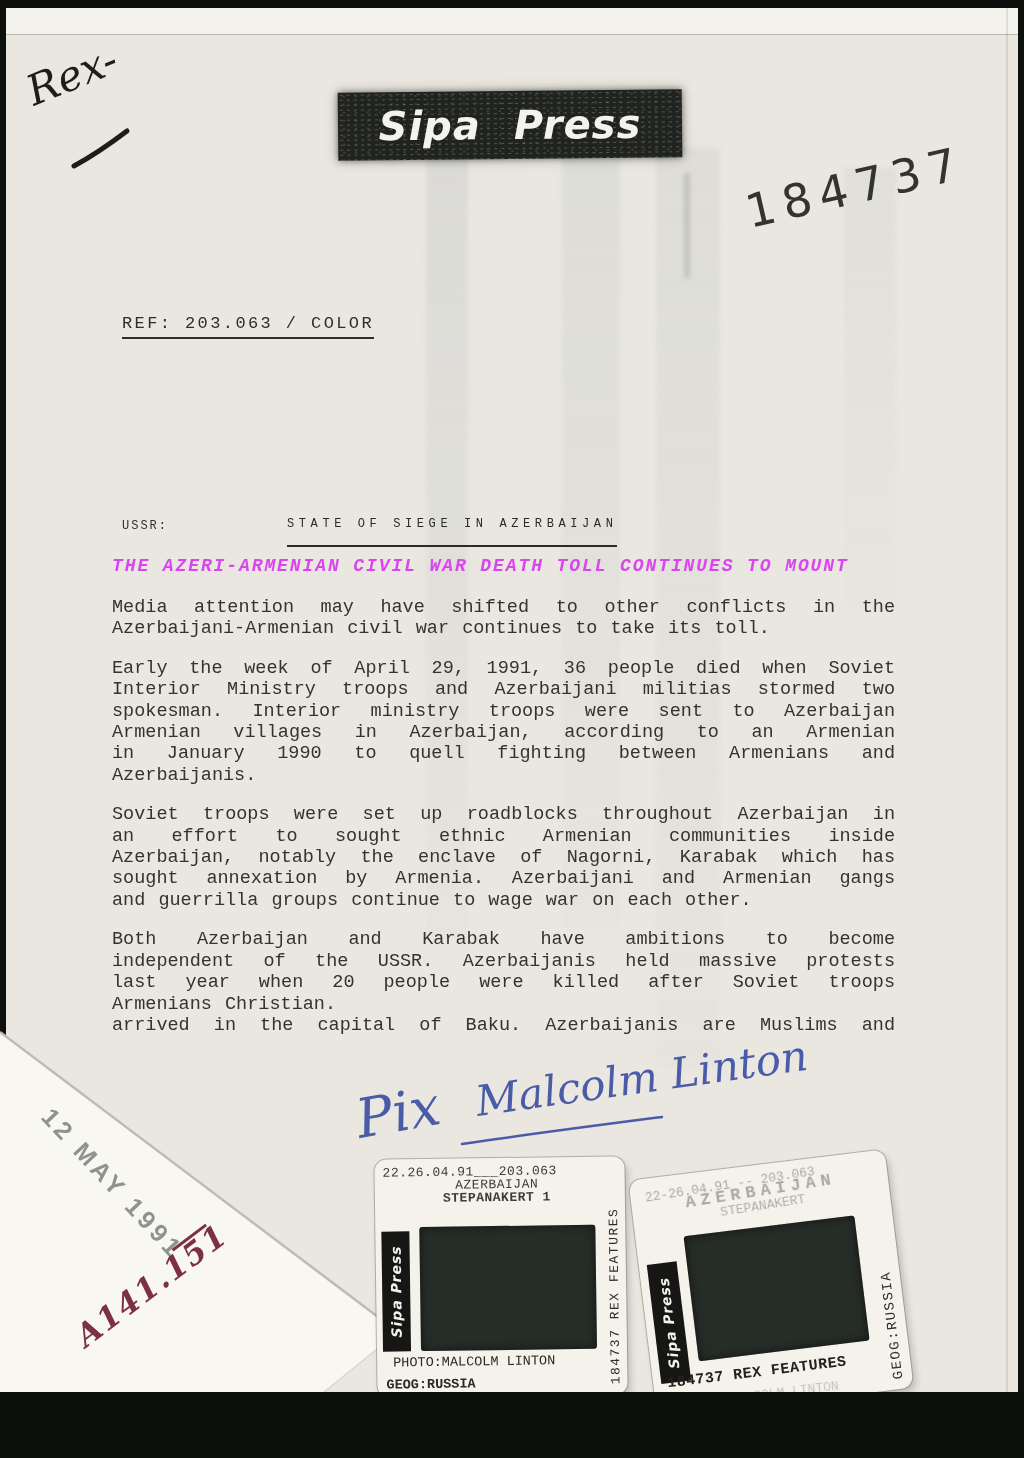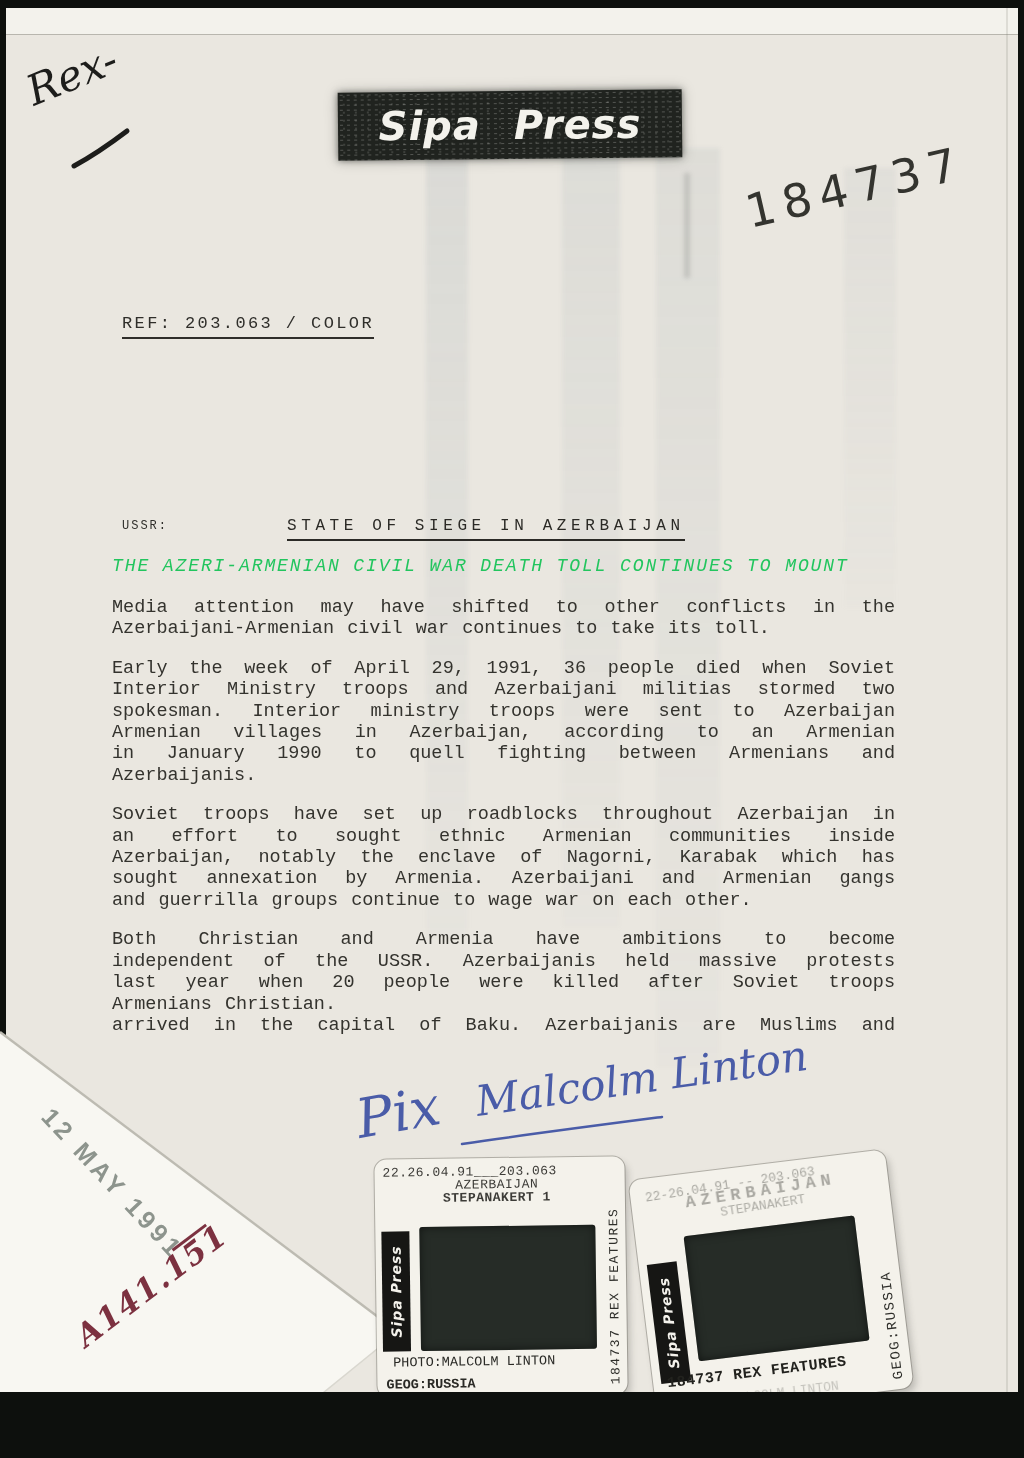--- a/index.html
+++ b/index.html
@@ -18,24 +18,24 @@
                          radial-gradient(rgba(238,238,232,.14) 1px,transparent 1.5px);
         background-size:7px 5px,12px 8px;
         box-shadow:0 0 6px rgba(32,35,31,.55), 0 0 14px rgba(32,35,31,.25);}
   .logo span{font-family:"DejaVu Sans","Liberation Sans",sans-serif;font-weight:bold;font-style:italic;
         font-size:40px;color:#f3f2ec;letter-spacing:1px;word-spacing:18px;text-shadow:0 0 2px #20231f;}
 
   
   .ref{position:absolute;left:122px;top:314px;font-size:17px;letter-spacing:2.4px;color:#2f2e2a;
        border-bottom:2px solid #2f2e2a;padding-bottom:4px;white-space:nowrap;}
   .kicker{position:absolute;left:122px;top:519px;font-size:12px;letter-spacing:2px;color:#2f2e2a;white-space:nowrap;}
-  .headline{position:absolute;left:287px;top:517px;font-size:16px;letter-spacing:4.6px;color:#2b2a26;
-       border-bottom:2px solid #2b2a26;padding-bottom:4px;white-space:nowrap;}
-  .subhead{position:absolute;left:112px;top:556px;font-size:18px;font-style:italic;font-weight:normal;
-       letter-spacing:1.9px;color:#22c55e;white-space:nowrap;}
+  .headline{position:absolute;left:287px;top:517px;font-size:12px;letter-spacing:4.6px;color:#2b2a26;
+       border-bottom:2px solid #2b2a26;padding-bottom:14px;white-space:nowrap;}
+  .subhead{position:absolute;left:112px;top:556px;font-size:18px;font-style:italic;font-weight:bold;
+       letter-spacing:1.9px;color:#d946ef;white-space:nowrap;}
   .bodytext{position:absolute;left:112px;top:597px;width:793px;font-size:18.5px;line-height:21.4px;
        color:#34332e;word-spacing:2px;}
   .para{margin:0 10px 18px 0;}
   .pline{text-align:justify;text-align-last:justify;}
   .pline-last{text-align-last:left;}
 
   
   .mount{position:absolute;width:250px;height:238px;background:#f4f2eb;border-radius:12px;
          box-shadow:0 0 0 1px rgba(110,108,100,.45),3px 5px 7px rgba(70,70,64,.28);}
   .mount-left{left:376px;top:1158px;transform:rotate(-.8deg);}
@@ -93,28 +93,28 @@
       </div>
     <div class="para">
         <div class="pline">Early the week of April 29, 1991, 36 people died when Soviet</div>
         <div class="pline">Interior Ministry troops and Azerbaijani militias stormed two</div>
         <div class="pline">spokesman.  Interior ministry troops were sent to Azerbaijan</div>
         <div class="pline">Armenian villages in Azerbaijan, according to an Armenian</div>
         <div class="pline">in January 1990 to quell fighting between Armenians and</div>
         <div class="pline pline-last">Azerbaijanis.</div>
       </div>
     <div class="para">
-        <div class="pline">Soviet troops have set up roadblocks throughout Azerbaijan in</div>
+        <div class="pline">Soviet troops were set up roadblocks throughout Azerbaijan in</div>
         <div class="pline">an effort to sought ethnic Armenian communities inside</div>
         <div class="pline">Azerbaijan, notably the enclave of Nagorni, Karabak which has</div>
         <div class="pline">sought annexation by Armenia.  Azerbaijani and Armenian gangs</div>
         <div class="pline pline-last">and guerrilla groups continue to wage war on each other.</div>
       </div>
     <div class="para">
-        <div class="pline">Both Christian and Armenia have ambitions to become</div>
+        <div class="pline">Both Azerbaijan and Karabak have ambitions to become</div>
         <div class="pline">independent of the USSR.  Azerbaijanis held massive protests</div>
         <div class="pline">last year when 20 people were killed after Soviet troops</div>
         <div class="pline pline-last">Armenians Christian.</div>
         <div class="pline">arrived in the capital of Baku.  Azerbaijanis are Muslims and</div>
       </div>
   </div>
 
   <svg class="svg-layer" width="1024" height="1458" viewBox="0 0 1024 1458">
 
     <polygon points="0,1032 398,1332 243,1458 0,1458" fill="#f8f7f2"></polygon>

